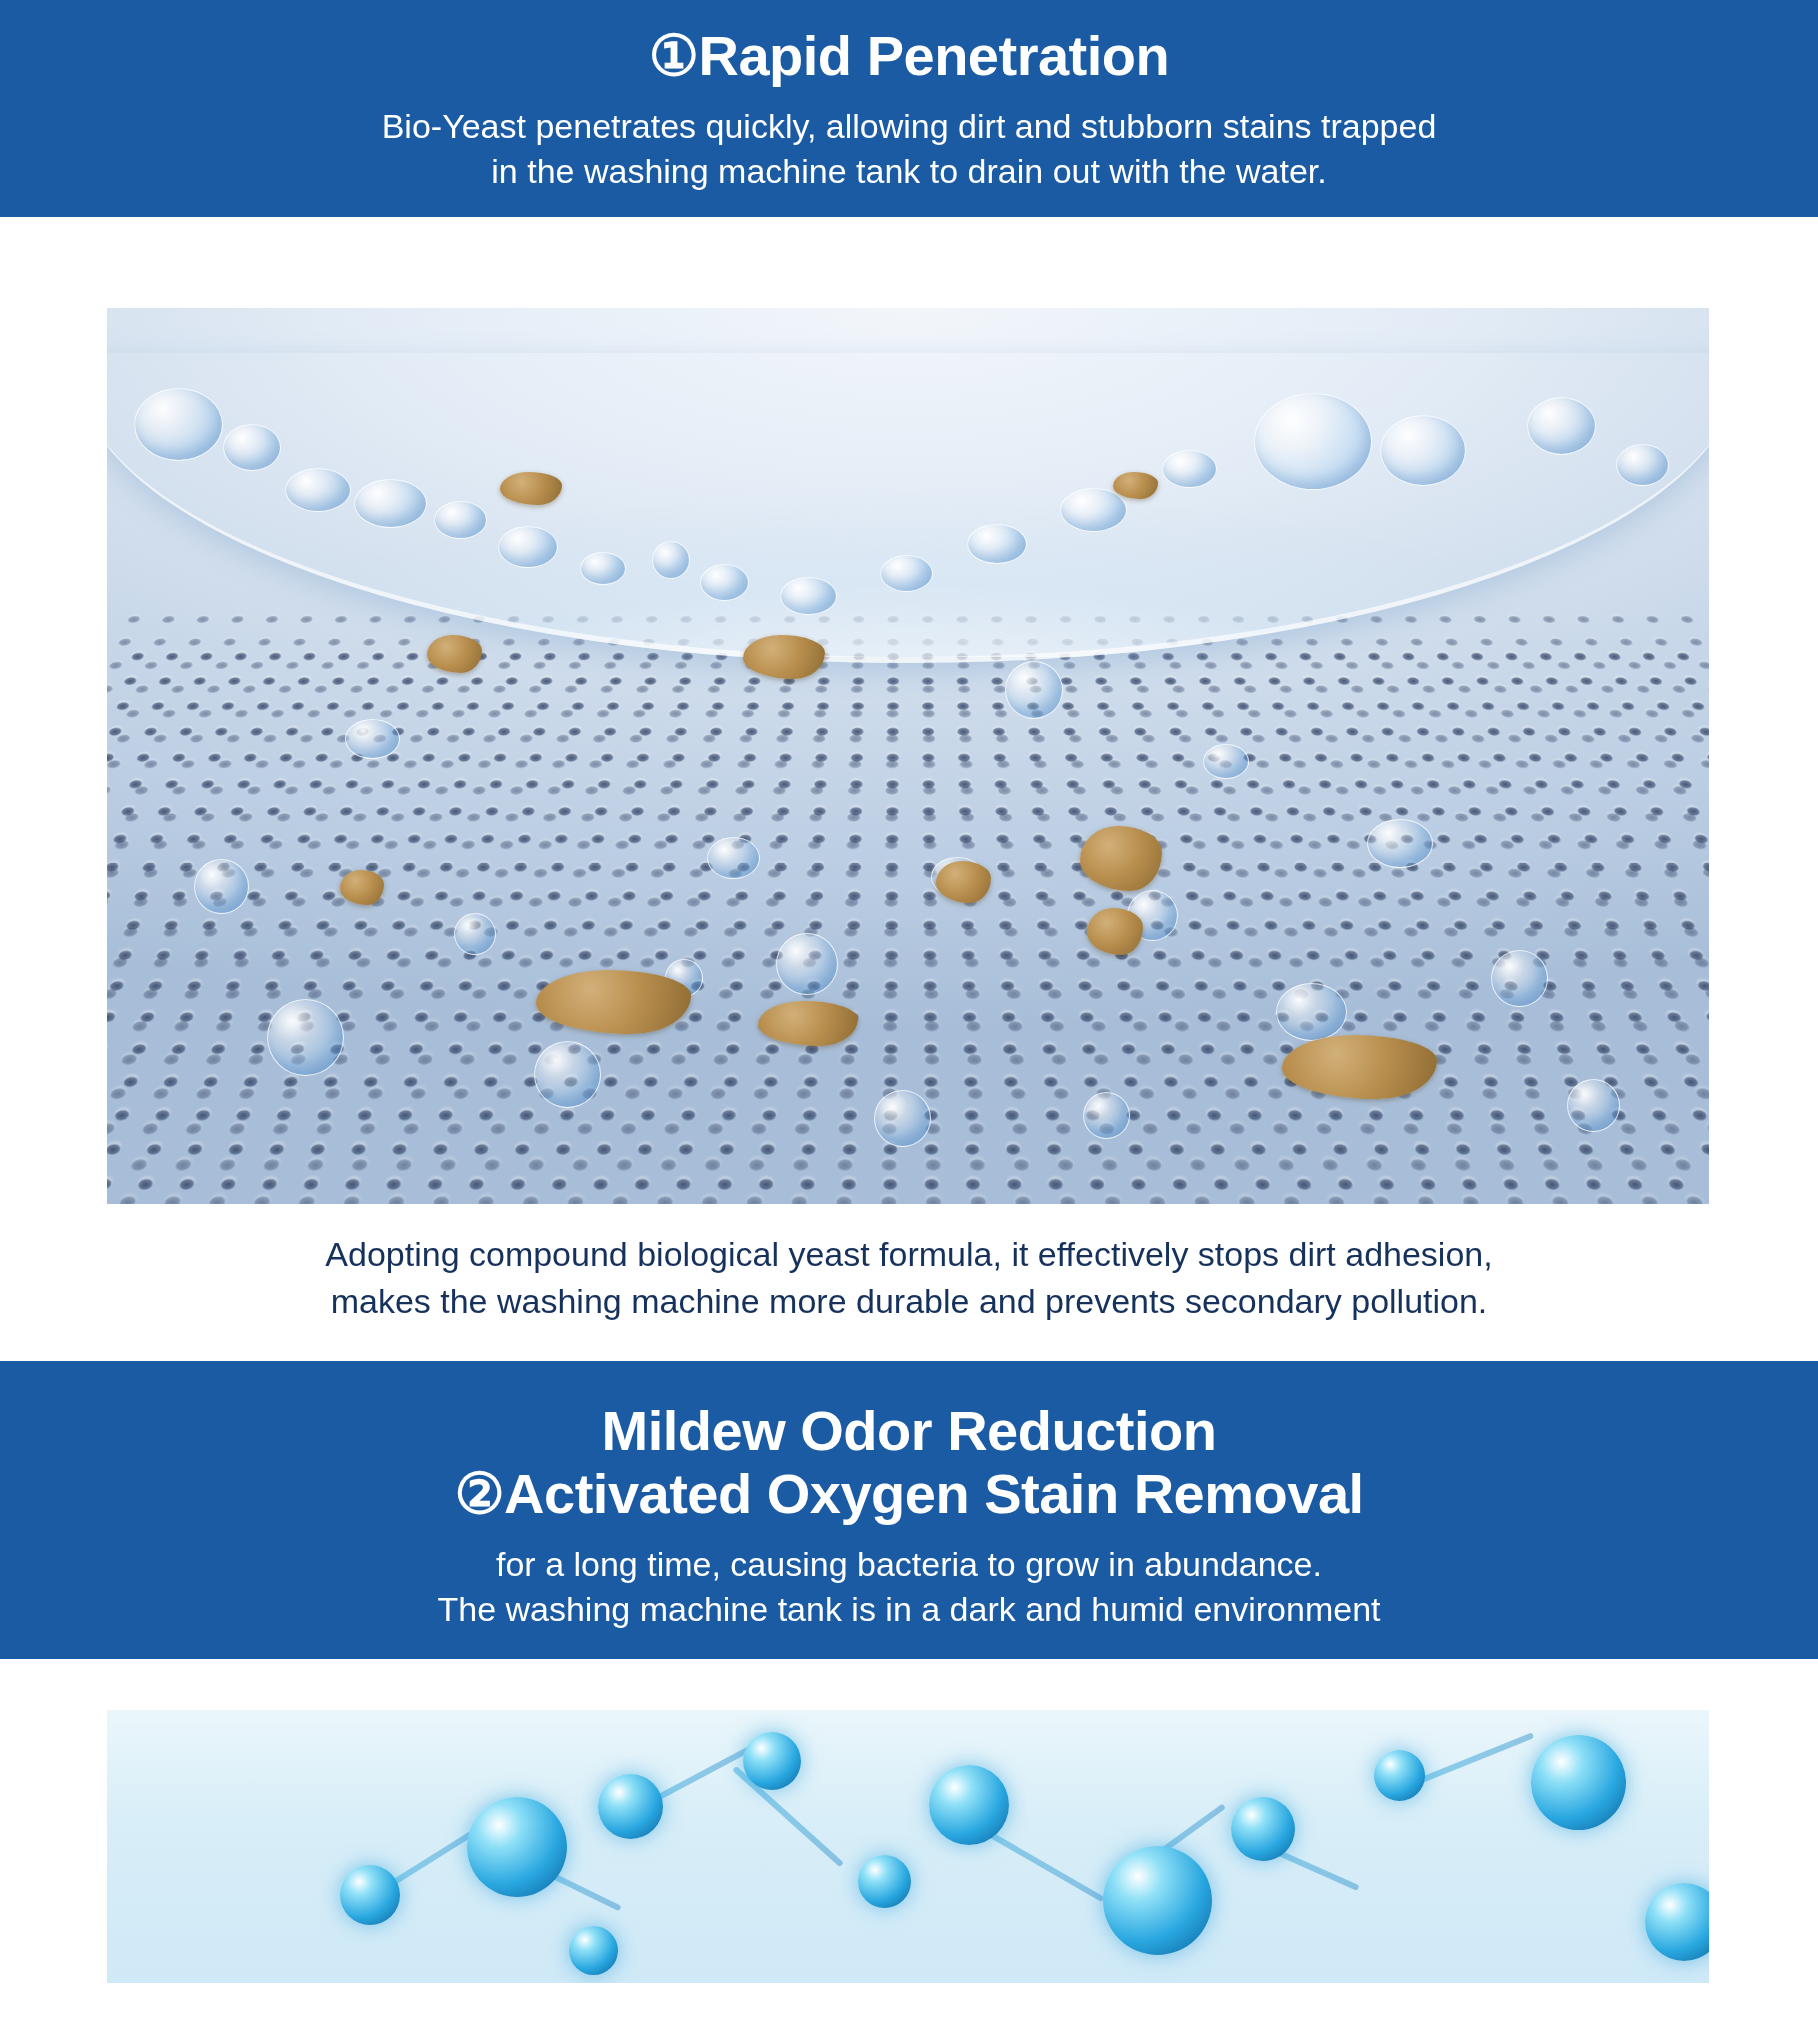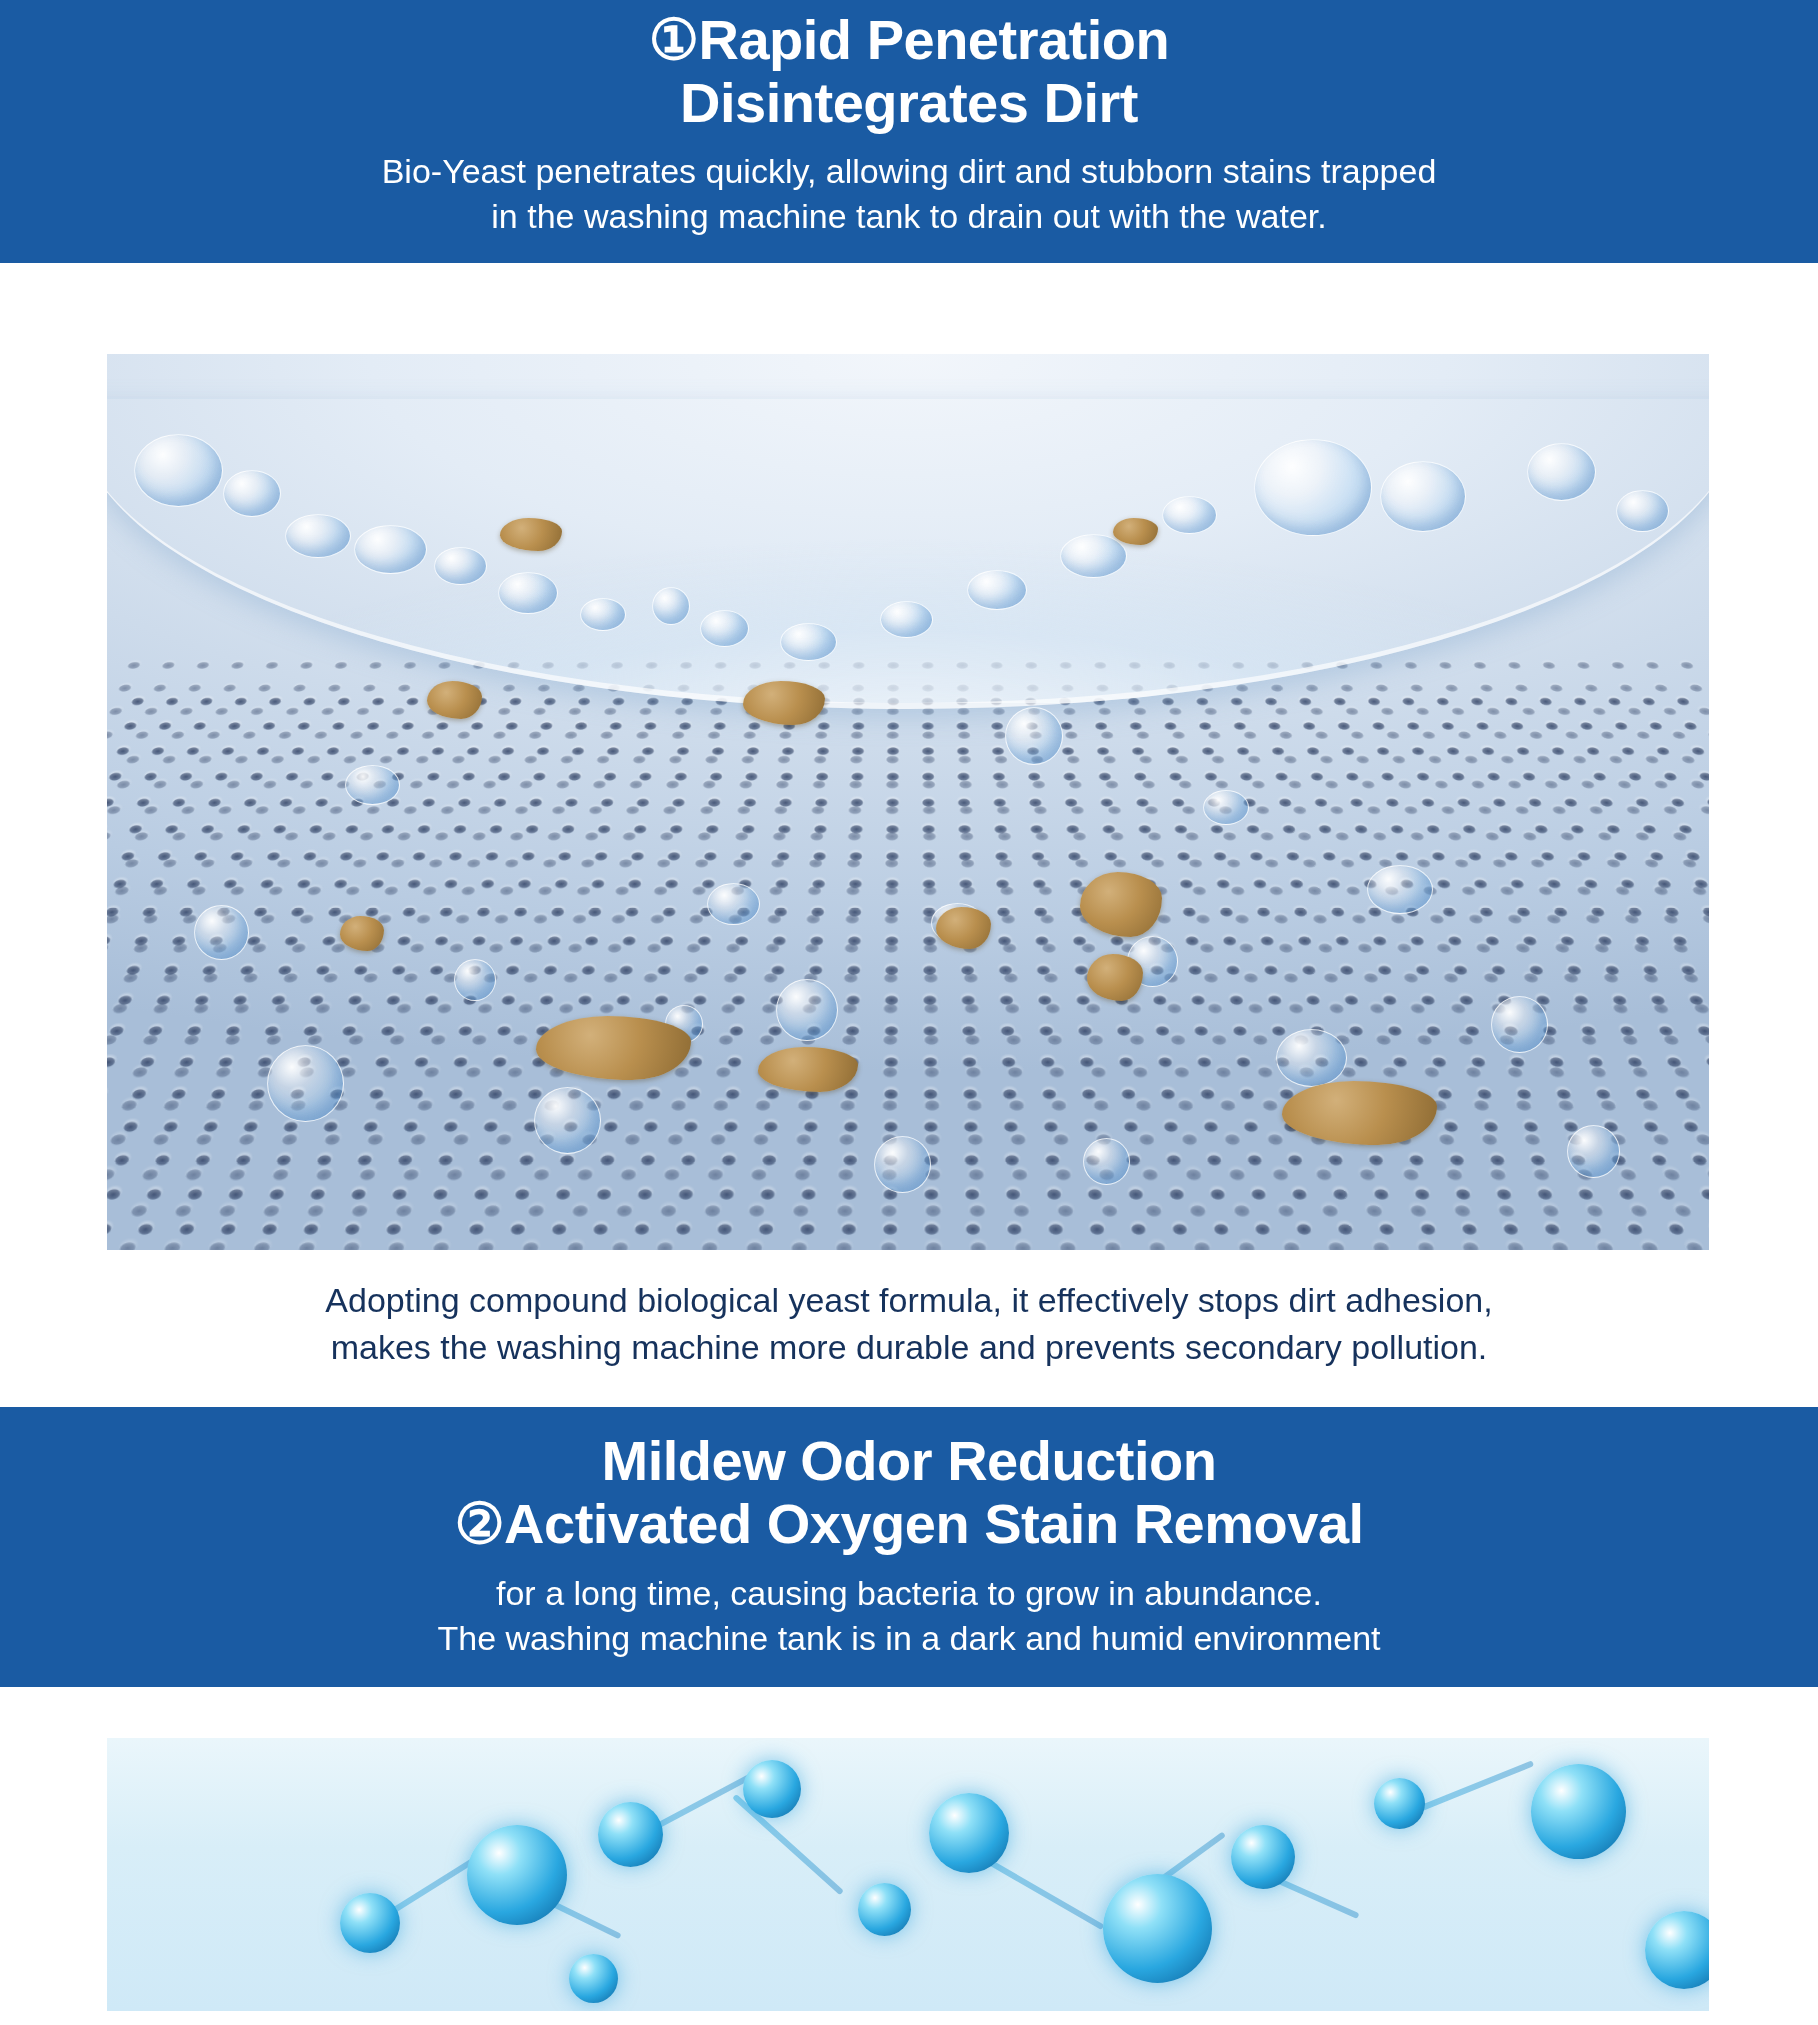--- a/index.html
+++ b/index.html
@@ -24,21 +24,21 @@
     color: #ffffff;
     text-align: center;
     padding: 12.7px 36px 23.6px 36px;
     box-sizing: border-box;
   }
   .banner-title {
     font-size: 56px;
     font-weight: bold;
     line-height: 1.12;
     letter-spacing: -0.5px;
-    margin: 0;
+    margin: 16px;
   }
   .banner-sub {
     font-size: 34px;
     line-height: 1.32;
     margin-top: 15px;
     font-weight: 400;
   }
 
   .banner-1 { padding-top: 9px; padding-bottom: 23.6px; }
   .banner-2 { padding-top: 23.6px; padding-bottom: 27px; }
@@ -148,21 +148,20 @@
   }
 </style>
 </head>
 <body>
 
 <div class="page">
 
   <div class="banner banner-1">
     <div class="banner-title">
       <div>①Rapid Penetration</div>
-      <div>Disintegrates Dirt</div>
     </div>
     <div class="banner-sub">
       <div>Bio-Yeast penetrates quickly, allowing dirt and stubborn stains trapped</div>
       <div>in the washing machine tank to drain out with the water.</div>
     </div>
   </div>
 
   <div class="section-white">
     <div class="figure-wrap">
       <div class="figure">

